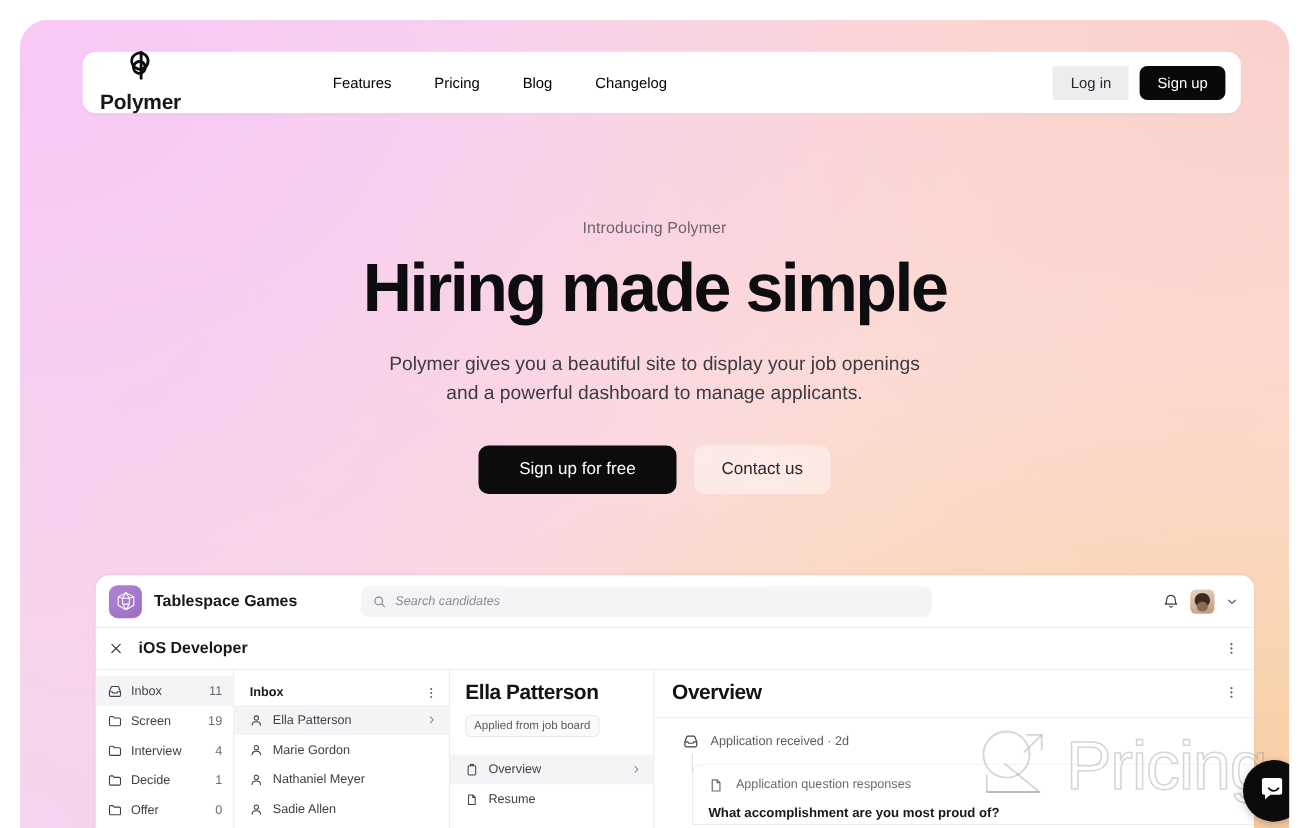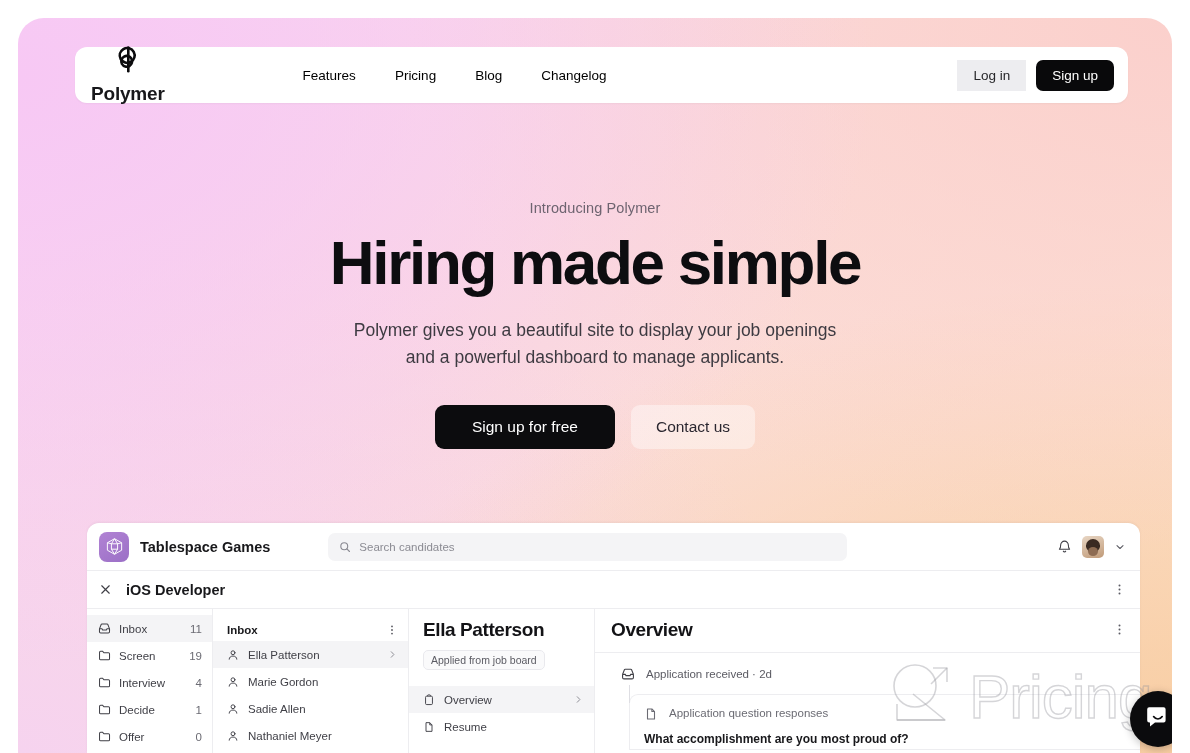--- a/index.html
+++ b/index.html
@@ -114,21 +114,21 @@
   .org-logo {
     width: 30px; height: 30px; border-radius: 8px;
     background: linear-gradient(145deg,#b183d4,#9b6fc6);
     display: flex; align-items: center; justify-content: center;
   }
   .org-name { font-size: 14.5px; font-weight: bold; color: #18181b; }
   .search-box {
     margin-left: 58px;
     width: 519px; height: 28px;
     background: #f4f4f6; border-radius: 7px;
-    display: flex; align-items: center; gap: 8px; padding: 0 11px;
+    display: flex; align-items: center; gap: 8px; padding: 0 11px; font-style: italic;
   }
   .search-ph { font-size: 11.5px; color: #8b8b93; }
   .topbar-right {
     margin-left: auto; display: flex; align-items: center; gap: 10px;
   }
   .avatar {
     width: 22px; height: 22px; border-radius: 5px;
     background: linear-gradient(160deg,#e8d6c4,#c09a78);
     position: relative; overflow: hidden;
   }
@@ -447,31 +447,31 @@
           <span class="cand-name">Marie Gordon</span>
         </div>
 
         <div class="cand-item">
           <span>
             <svg class="ico" width="12" height="12" viewBox="0 0 16 16" fill="none" stroke="#3f3f46" stroke-width="1.25" stroke-linecap="round">
               <circle cx="8" cy="5" r="2.6"></circle>
                 <path d="M2.9 13.6c0-2.6 2.3-4.2 5.1-4.2s5.1 1.6 5.1 4.2"></path>
             </svg>
           </span>
-          <span class="cand-name">Sadie Allen</span>
+          <span class="cand-name">Nathaniel Meyer</span>
         </div>
 
         <div class="cand-item">
           <span>
             <svg class="ico" width="12" height="12" viewBox="0 0 16 16" fill="none" stroke="#3f3f46" stroke-width="1.25" stroke-linecap="round">
               <circle cx="8" cy="5" r="2.6"></circle>
                 <path d="M2.9 13.6c0-2.6 2.3-4.2 5.1-4.2s5.1 1.6 5.1 4.2"></path>
             </svg>
           </span>
-          <span class="cand-name">Nathaniel Meyer</span>
+          <span class="cand-name">Sadie Allen</span>
         </div>
       </div>
 
       <div class="col col-detail">
         <div class="detail-name">Ella Patterson</div>
         <div class="detail-badge">Applied from job board</div>
 
         <div class="detail-nav">
           <div class="detail-item active">
             <span>

